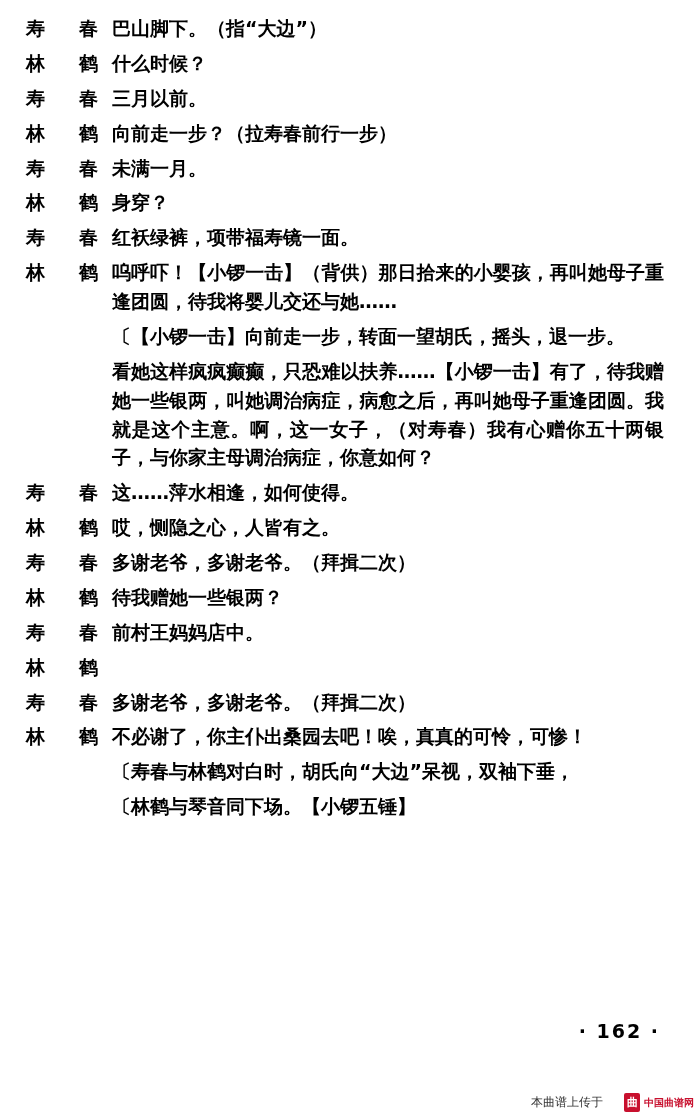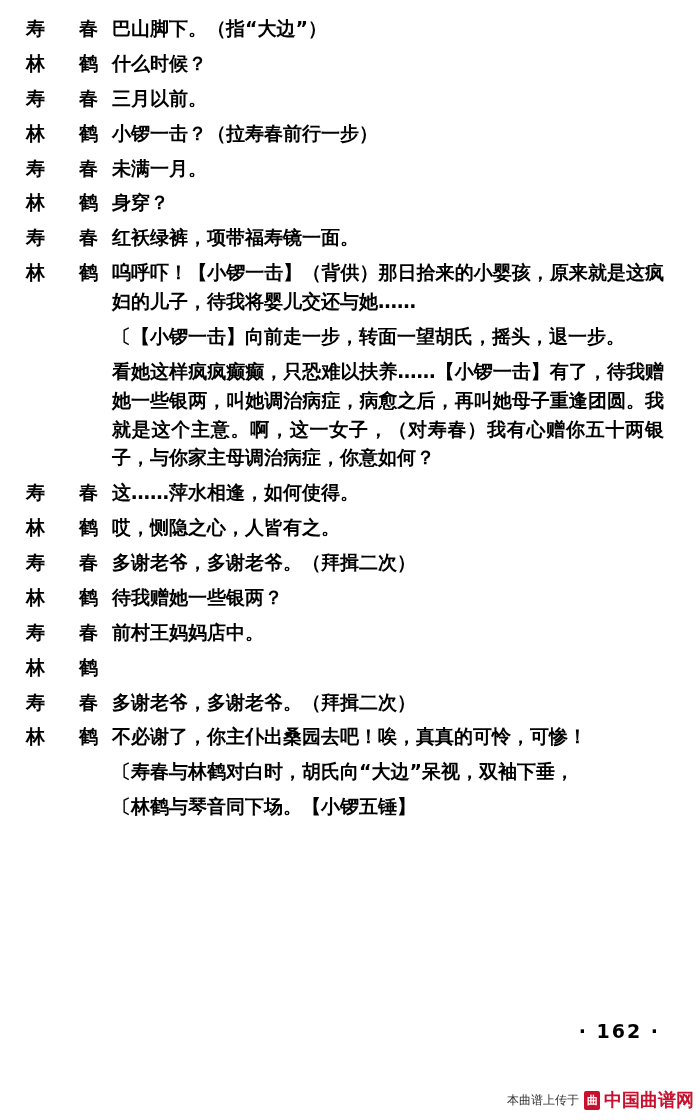--- a/index.html
+++ b/index.html
@@ -81,37 +81,37 @@
   .footer {
     position: absolute;
     right: 6px;
     bottom: 8px;
     display: flex;
     align-items: center;
     font-size: 12px;
     color: #333333;
   }
   .footer .ftext {
-    margin-right: 5px;
+    margin-right: 21px;
   }
   .logo-badge {
     display: inline-flex;
     align-items: center;
     background: #c8102e;
     color: #ffffff;
     font-size: 11px;
     padding: 2px 3px;
     border-radius: 2px;
     margin-right: 4px;
     font-weight: 700;
     letter-spacing: -1px;
   }
   .logo-text {
     color: #c8102e;
-    font-size: 18px;
+    font-size: 10px;
     font-weight: 700;
     text-align: center;
   }
 </style>
 </head>
 <body>
 
 <div class="page">
 
   <div class="script-body">
@@ -138,21 +138,21 @@
           <span>春</span>
       </div>
       <div class="speech">三月以前。</div>
     </div>
 
     <div class="line">
       <div class="speaker">
         <span>林</span>
           <span>鹤</span>
       </div>
-      <div class="speech">小锣一击？（拉寿春前行一步）</div>
+      <div class="speech">向前走一步？（拉寿春前行一步）</div>
     </div>
 
     <div class="line">
       <div class="speaker">
         <span>寿</span>
           <span>春</span>
       </div>
       <div class="speech">未满一月。</div>
     </div>
 
@@ -170,21 +170,21 @@
           <span>春</span>
       </div>
       <div class="speech">红袄绿裤，项带福寿镜一面。</div>
     </div>
 
     <div class="line">
       <div class="speaker">
         <span>林</span>
           <span>鹤</span>
       </div>
-      <div class="speech">呜呼吓！【小锣一击】（背供）那日拾来的小婴孩，原来就是这疯妇的儿子，待我将婴儿交还与她……</div>
+      <div class="speech">呜呼吓！【小锣一击】（背供）那日拾来的小婴孩，再叫她母子重逢团圆，待我将婴儿交还与她……</div>
     </div>
 
     <div class="cont">
       <div class="pad"></div>
       <div class="speech">〔【小锣一击】向前走一步，转面一望胡氏，摇头，退一步。</div>
     </div>
 
     <div class="cont">
       <div class="pad"></div>
       <div class="speech">看她这样疯疯癫癫，只恐难以扶养……【小锣一击】有了，待我赠她一些银两，叫她调治病症，病愈之后，再叫她母子重逢团圆。我就是这个主意。啊，这一女子，（对寿春）我有心赠你五十两银子，与你家主母调治病症，你意如何？</div>

